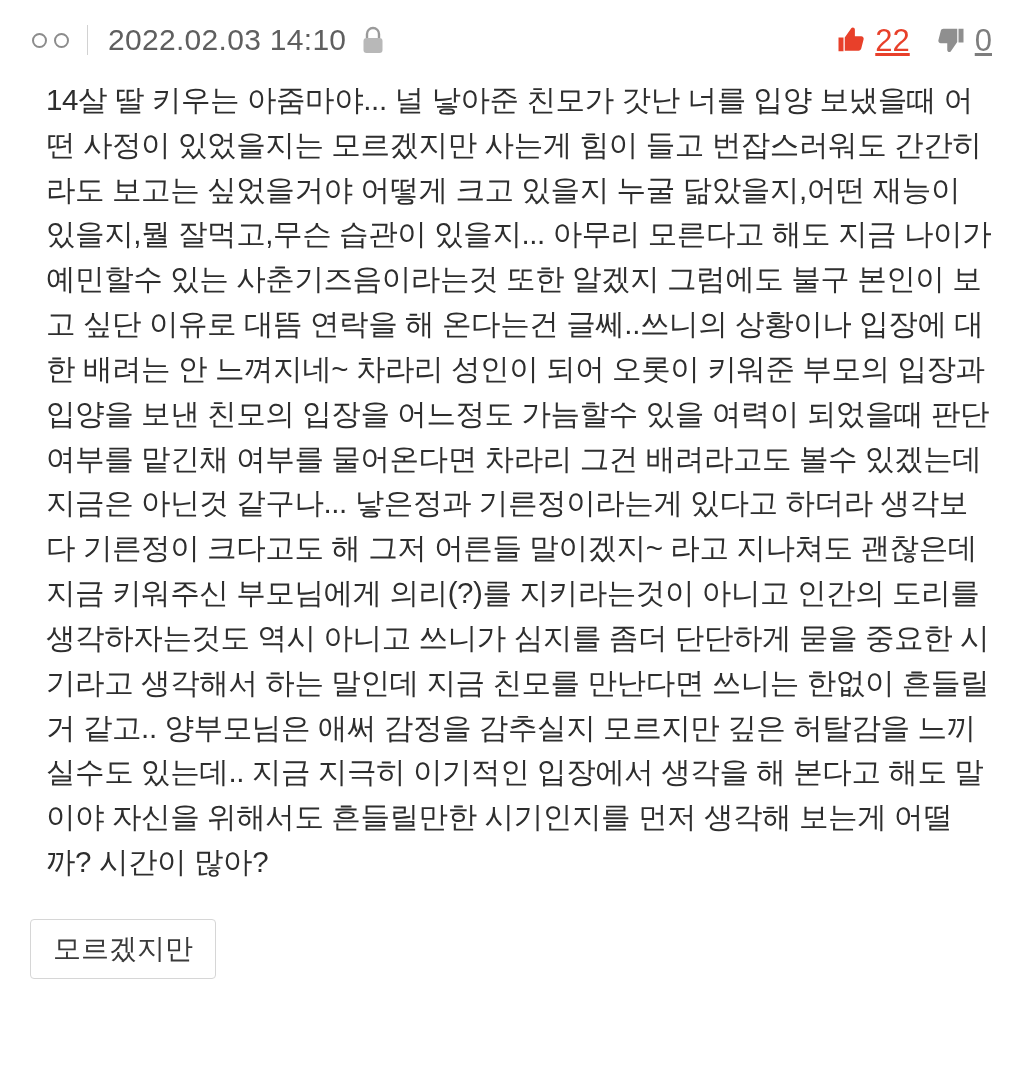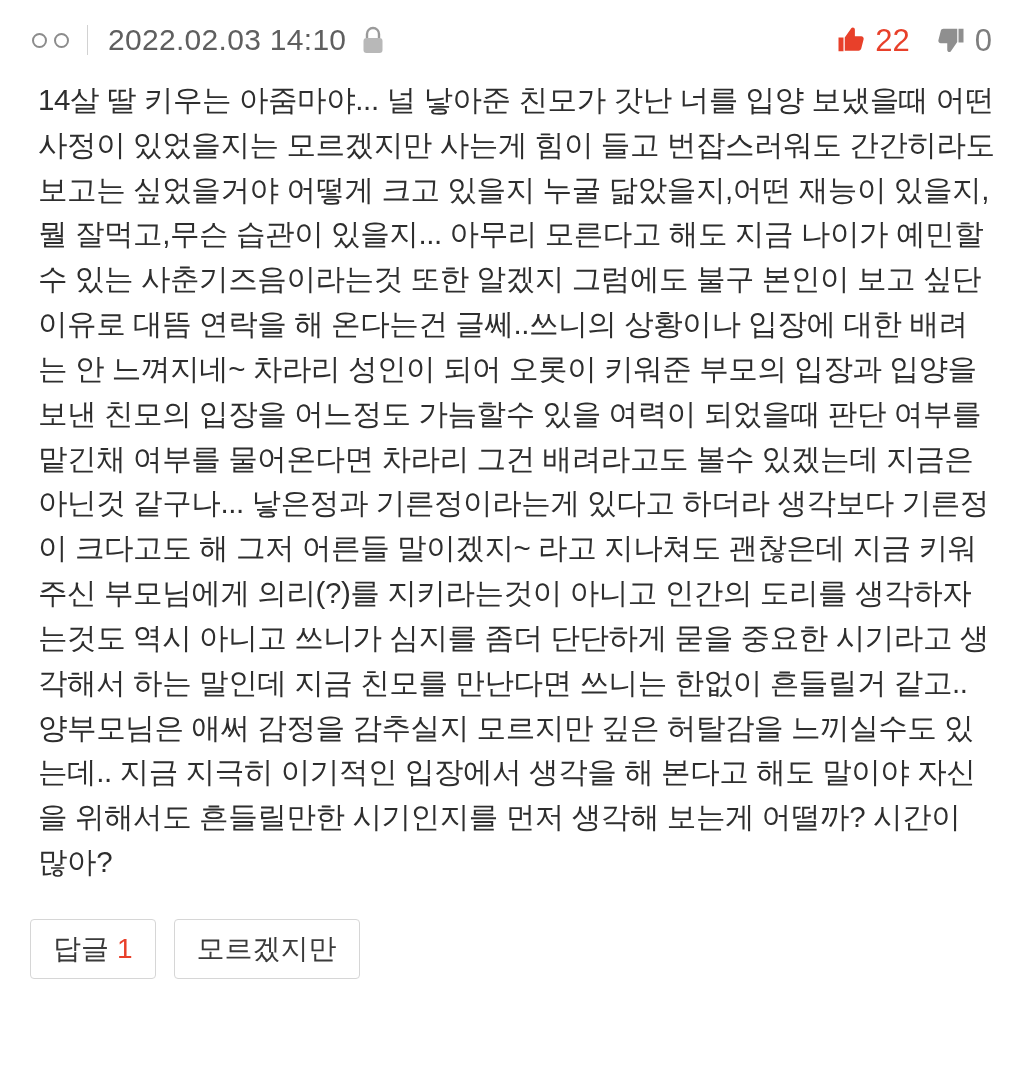--- a/index.html
+++ b/index.html
@@ -68,33 +68,34 @@
     padding-right: 6px;
   }
   .vote {
     display: flex;
     align-items: center;
     gap: 9px;
   }
   .vote-count {
     font-size: 31px;
     line-height: 1;
+    text-decoration: underline;
   }
   .vote.up .vote-count { color: #e8402a; }
   .vote.down .vote-count { color: #7d7d7d; }
 
   
   .body-text {
     font-size: 29.5px;
     line-height: 1.52;
     color: #2e2e2e;
     letter-spacing: -0.4px;
     word-break: break-all;
     white-space: pre-wrap;
-    margin: 0 0 34px 8px;
+    margin: 0 0 34px 16px;
     padding: 0 2px;
   }
 
   
   .actions {
     display: flex;
     gap: 18px;
     padding-left: 2px;
   }
   .action-btn {
@@ -154,17 +155,16 @@
         </svg>
         <span class="vote-count">0</span>
       </div>
     </div>
 
   </div>
 
   <p class="body-text">14살 딸 키우는 아줌마야... 널 낳아준 친모가 갓난 너를 입양 보냈을때 어떤 사정이 있었을지는 모르겠지만 사는게 힘이 들고 번잡스러워도 간간히라도 보고는 싶었을거야 어떻게 크고 있을지 누굴 닮았을지,어떤 재능이 있을지,뭘 잘먹고,무슨 습관이 있을지... 아무리 모른다고 해도 지금 나이가 예민할수 있는 사춘기즈음이라는것 또한 알겠지 그럼에도 불구 본인이 보고 싶단 이유로 대뜸 연락을 해 온다는건 글쎄..쓰니의 상황이나 입장에 대한 배려는 안 느껴지네~ 차라리 성인이 되어 오롯이 키워준 부모의 입장과 입양을 보낸 친모의 입장을 어느정도 가늠할수 있을 여력이 되었을때 판단 여부를 맡긴채 여부를 물어온다면 차라리 그건 배려라고도 볼수 있겠는데 지금은 아닌것 같구나... 낳은정과 기른정이라는게 있다고 하더라 생각보다 기른정이 크다고도 해 그저 어른들 말이겠지~ 라고 지나쳐도 괜찮은데 지금 키워주신 부모님에게 의리(?)를 지키라는것이 아니고 인간의 도리를 생각하자는것도 역시 아니고 쓰니가 심지를 좀더 단단하게 묻을 중요한 시기라고 생각해서 하는 말인데 지금 친모를 만난다면 쓰니는 한없이 흔들릴거 같고.. 양부모님은 애써 감정을 감추실지 모르지만 깊은 허탈감을 느끼실수도 있는데.. 지금 지극히 이기적인 입장에서 생각을 해 본다고 해도 말이야 자신을 위해서도 흔들릴만한 시기인지를 먼저 생각해 보는게 어떨까? 시간이 많아?</p>
 
   <div class="actions">
-    <button class="action-btn"><span>답글</span><span class="count">1</span></button>
     <button class="action-btn">모르겠지만</button>
   </div>
 
 </div>
 
 </body></html>

